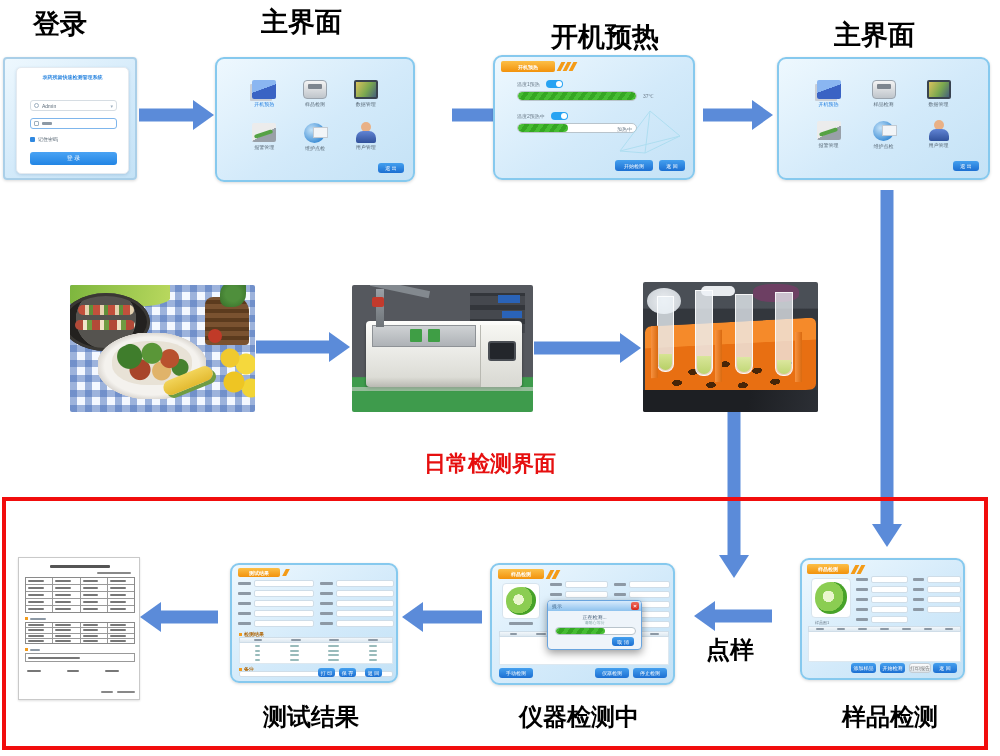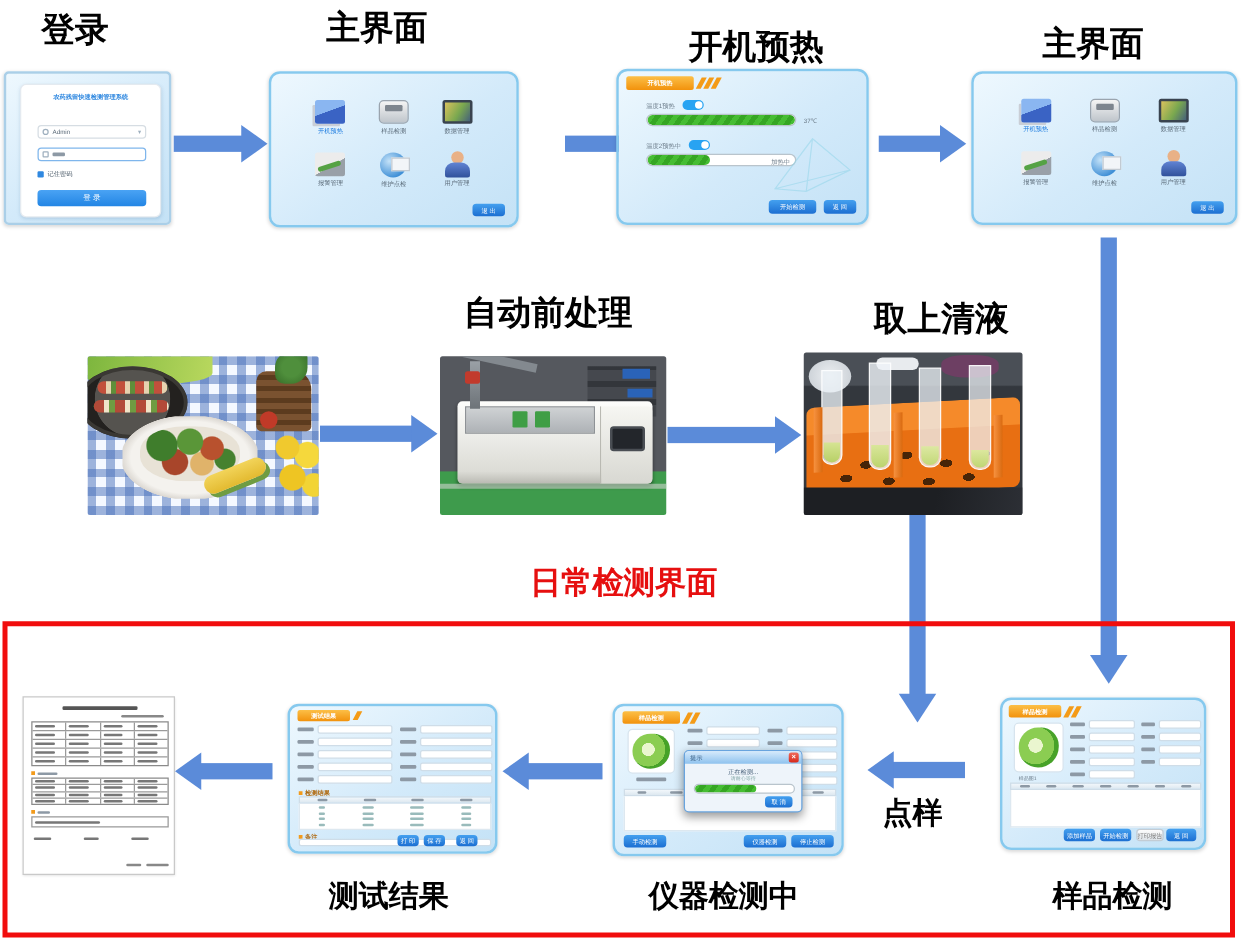--- a/index.html
+++ b/index.html
@@ -4,21 +4,21 @@
 <style>
   * { margin:0; padding:0; box-sizing:border-box; }
   body { background:#888; font-family:"Liberation Sans", sans-serif; }
   #canvas { position:relative; width:1000px; height:756px; background:#fff; overflow:hidden;
             font-family:"Liberation Sans", sans-serif; }
 
   
   .lbl { position:absolute; font-weight:bold; color:#000; white-space:nowrap; }
   .lbl-lg { font-size:27px; }
   .lbl-md { font-size:24px; }
-  .lbl-red { color:#e60f0f; font-size:25px; }
+  .lbl-red { color:#e60f0f; font-size:22px; }
 
   
   .ar { position:absolute; }
   .ar .shaft { position:absolute; background:#5b8bd9; }
   .ar .head  { position:absolute; width:0; height:0; }
   .ar-r .shaft { left:0; top:50%; transform:translateY(-50%); height:13px; right:20px; }
   .ar-r .head  { right:0; top:50%; transform:translateY(-50%);
                  border-left:21px solid #5b8bd9; border-top:15px solid transparent; border-bottom:15px solid transparent; }
   .ar-l .shaft { right:0; top:50%; transform:translateY(-50%); height:13px; left:20px; }
   .ar-l .head  { left:0; top:50%; transform:translateY(-50%);
@@ -233,22 +233,20 @@
         </div>
     </div>
     <div class="btn" style="right:9px; bottom:7px; width:26px; height:10px;">退 出</div>
   </div>
 
   <div class="ar ar-d" style="left:871px; top:190px; width:31px; height:357px;">
       <i class="shaft"></i>
       <i class="head"></i>
     </div>
 
-  <span class="lbl lbl-lg" style="left:371px; top:232px;">自动前处理</span>
-  <span class="lbl lbl-lg" style="left:699px; top:237px;">取上清液</span>
 
   <div class="photo" style="left:70px; top:285px; width:185px; height:127px;
        background:repeating-linear-gradient(90deg, rgba(70,110,185,.5) 0 7px, transparent 7px 15px),
                   repeating-linear-gradient(0deg, rgba(70,110,185,.5) 0 7px, transparent 7px 15px), #f4f8ff;">
     <div class="abs" style="left:0; top:0; width:100px; height:22px; background:linear-gradient(100deg,#7db63e,#b9d85e); border-radius:0 0 40% 20%;"></div>
     <div class="abs" style="left:-8px; top:8px; width:88px; height:58px; border-radius:50%; background:radial-gradient(circle at 50% 45%, #55534f 0 55%, #23211f 56%); box-shadow:inset 0 0 0 3px #3a3834;"></div>
     <div class="abs" style="left:8px; top:20px; width:56px; height:10px; background:repeating-linear-gradient(90deg,#c2503c 0 7px,#e6d2b0 7px 11px,#5f8f3a 11px 15px); border-radius:5px;"></div>
     <div class="abs" style="left:5px; top:35px; width:60px; height:10px; background:repeating-linear-gradient(90deg,#b34a38 0 8px,#f0e4c8 8px 12px,#6f9c42 12px 17px); border-radius:5px;"></div>
     <div class="abs" style="left:135px; top:12px; width:44px; height:48px; background:repeating-linear-gradient(0deg,#7a5230 0 5px,#5c3b1e 5px 9px); border-radius:8px 30% 4px 4px;"></div>
     <div class="abs" style="left:150px; top:-4px; width:26px; height:26px; background:radial-gradient(circle,#4f8f3c 40%,#356b27); border-radius:50% 20% 50% 30%;"></div>

